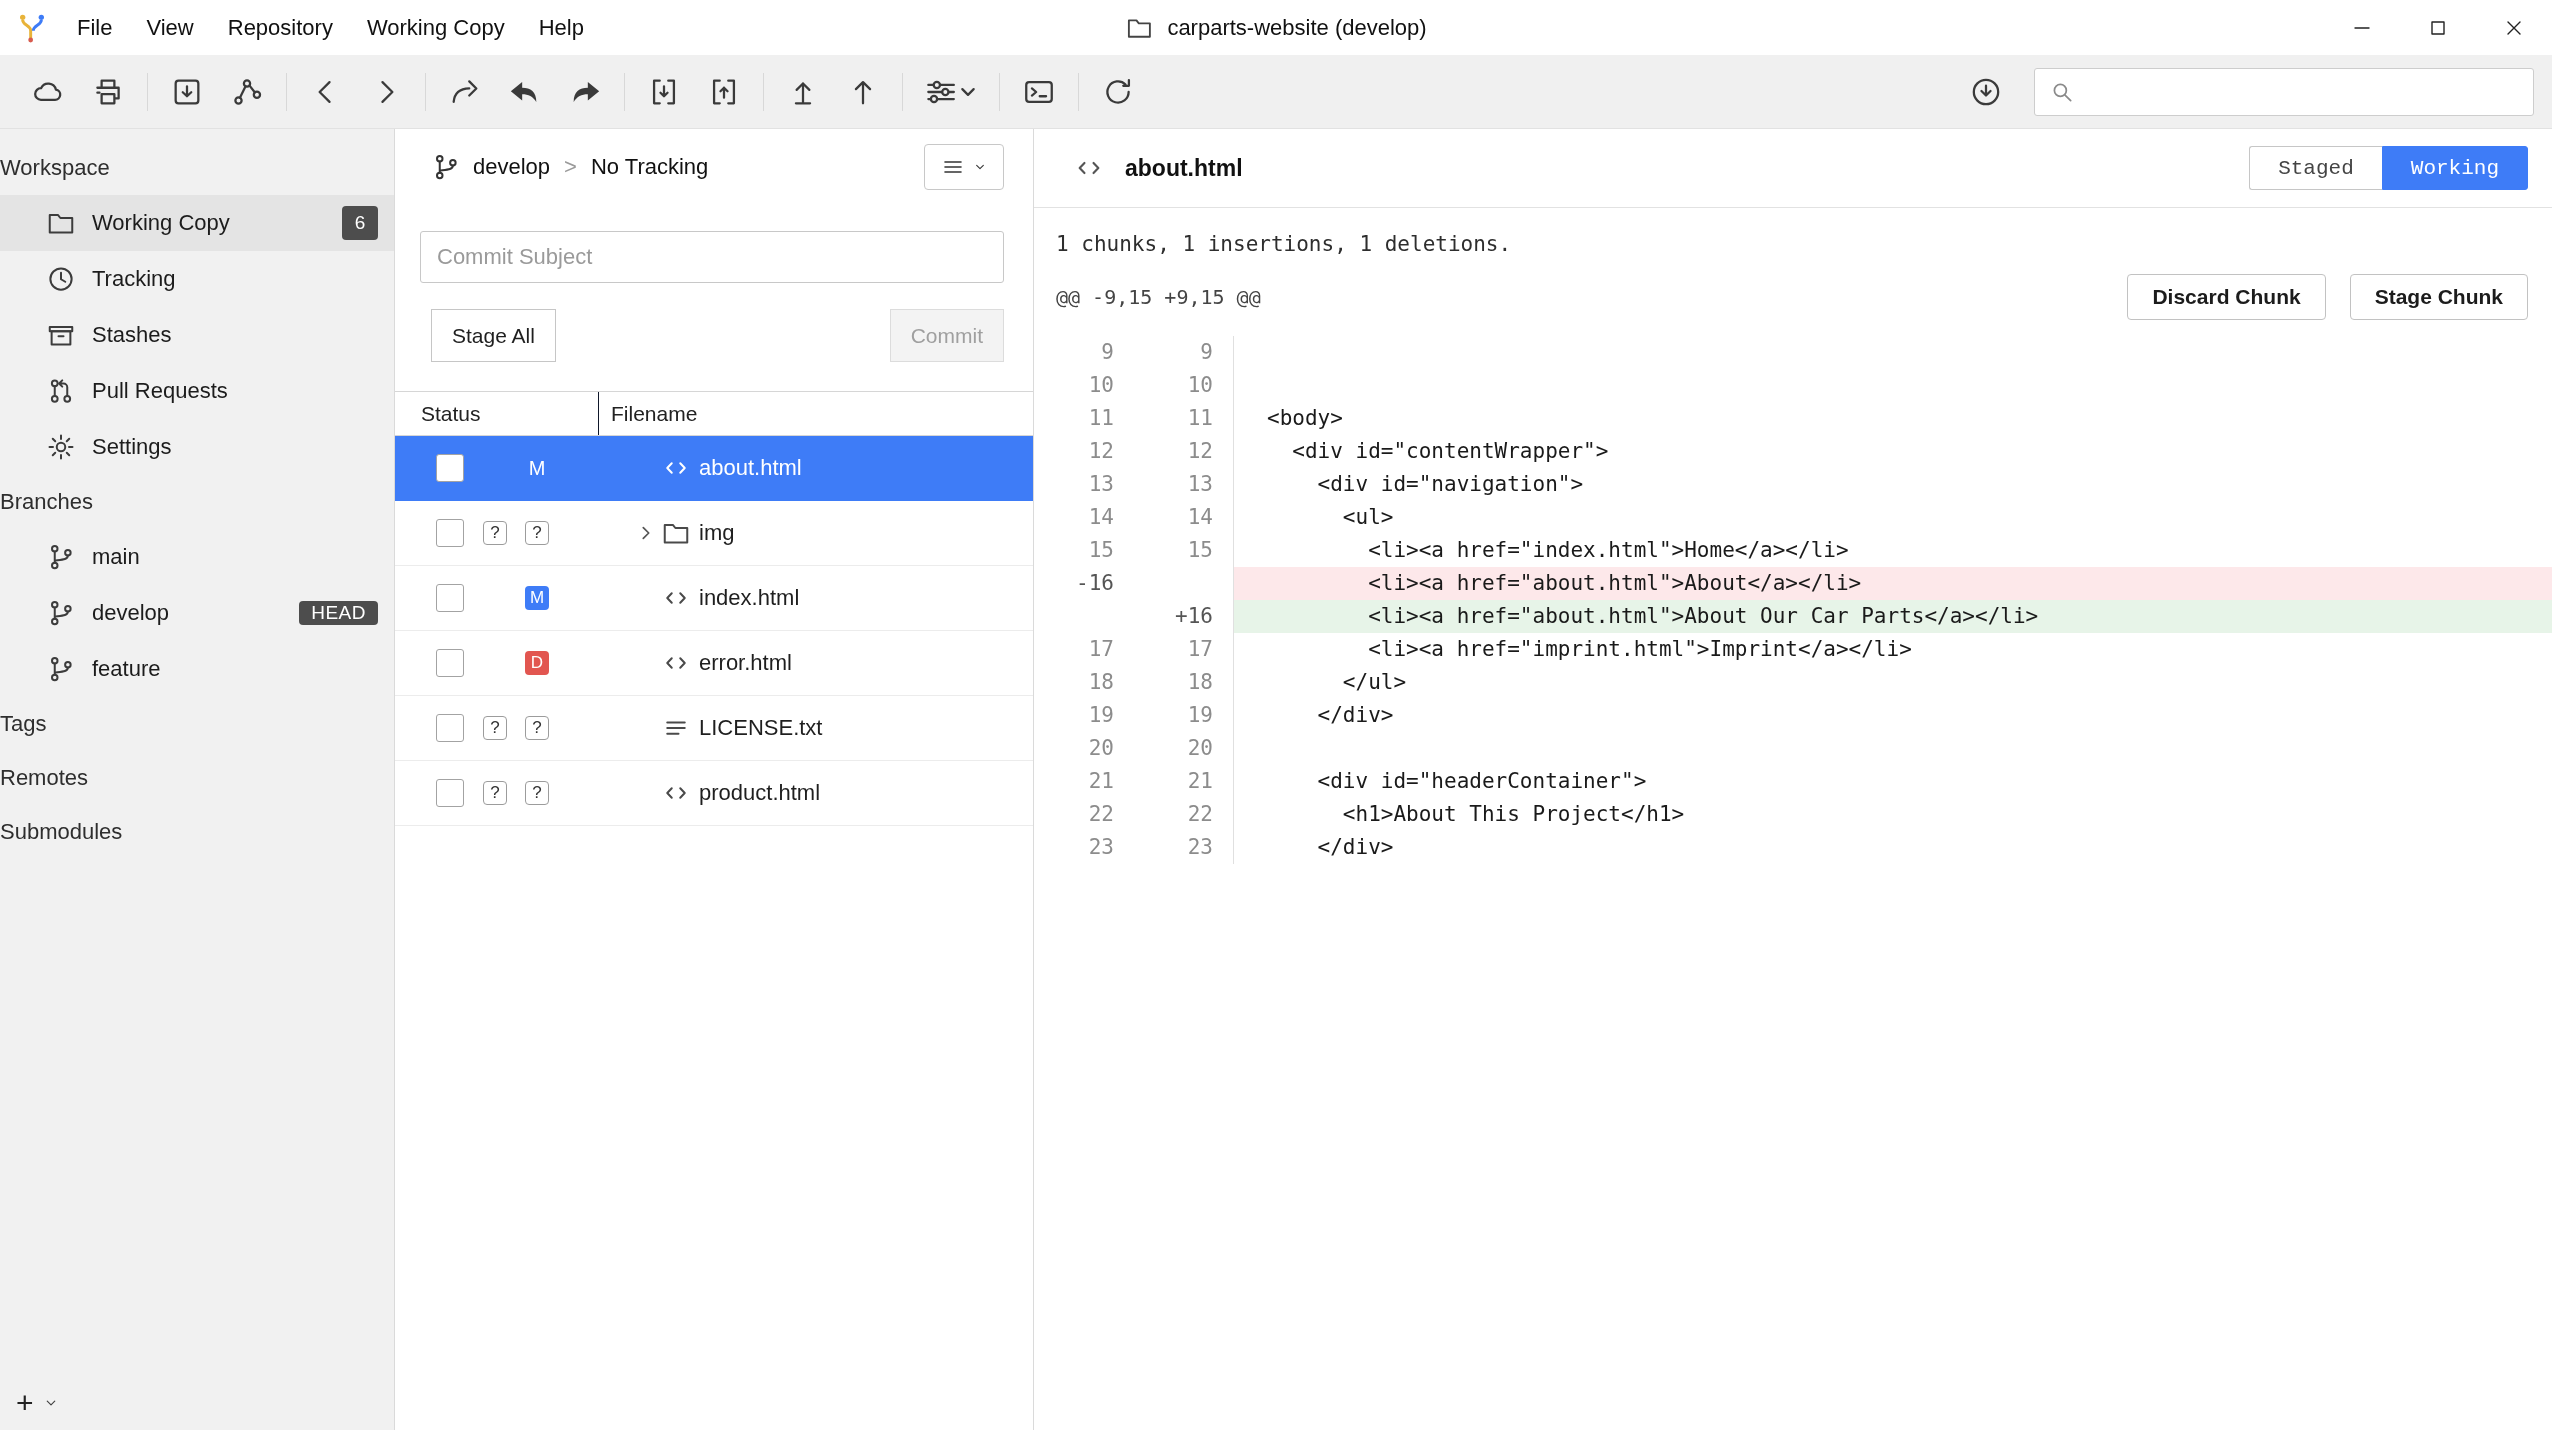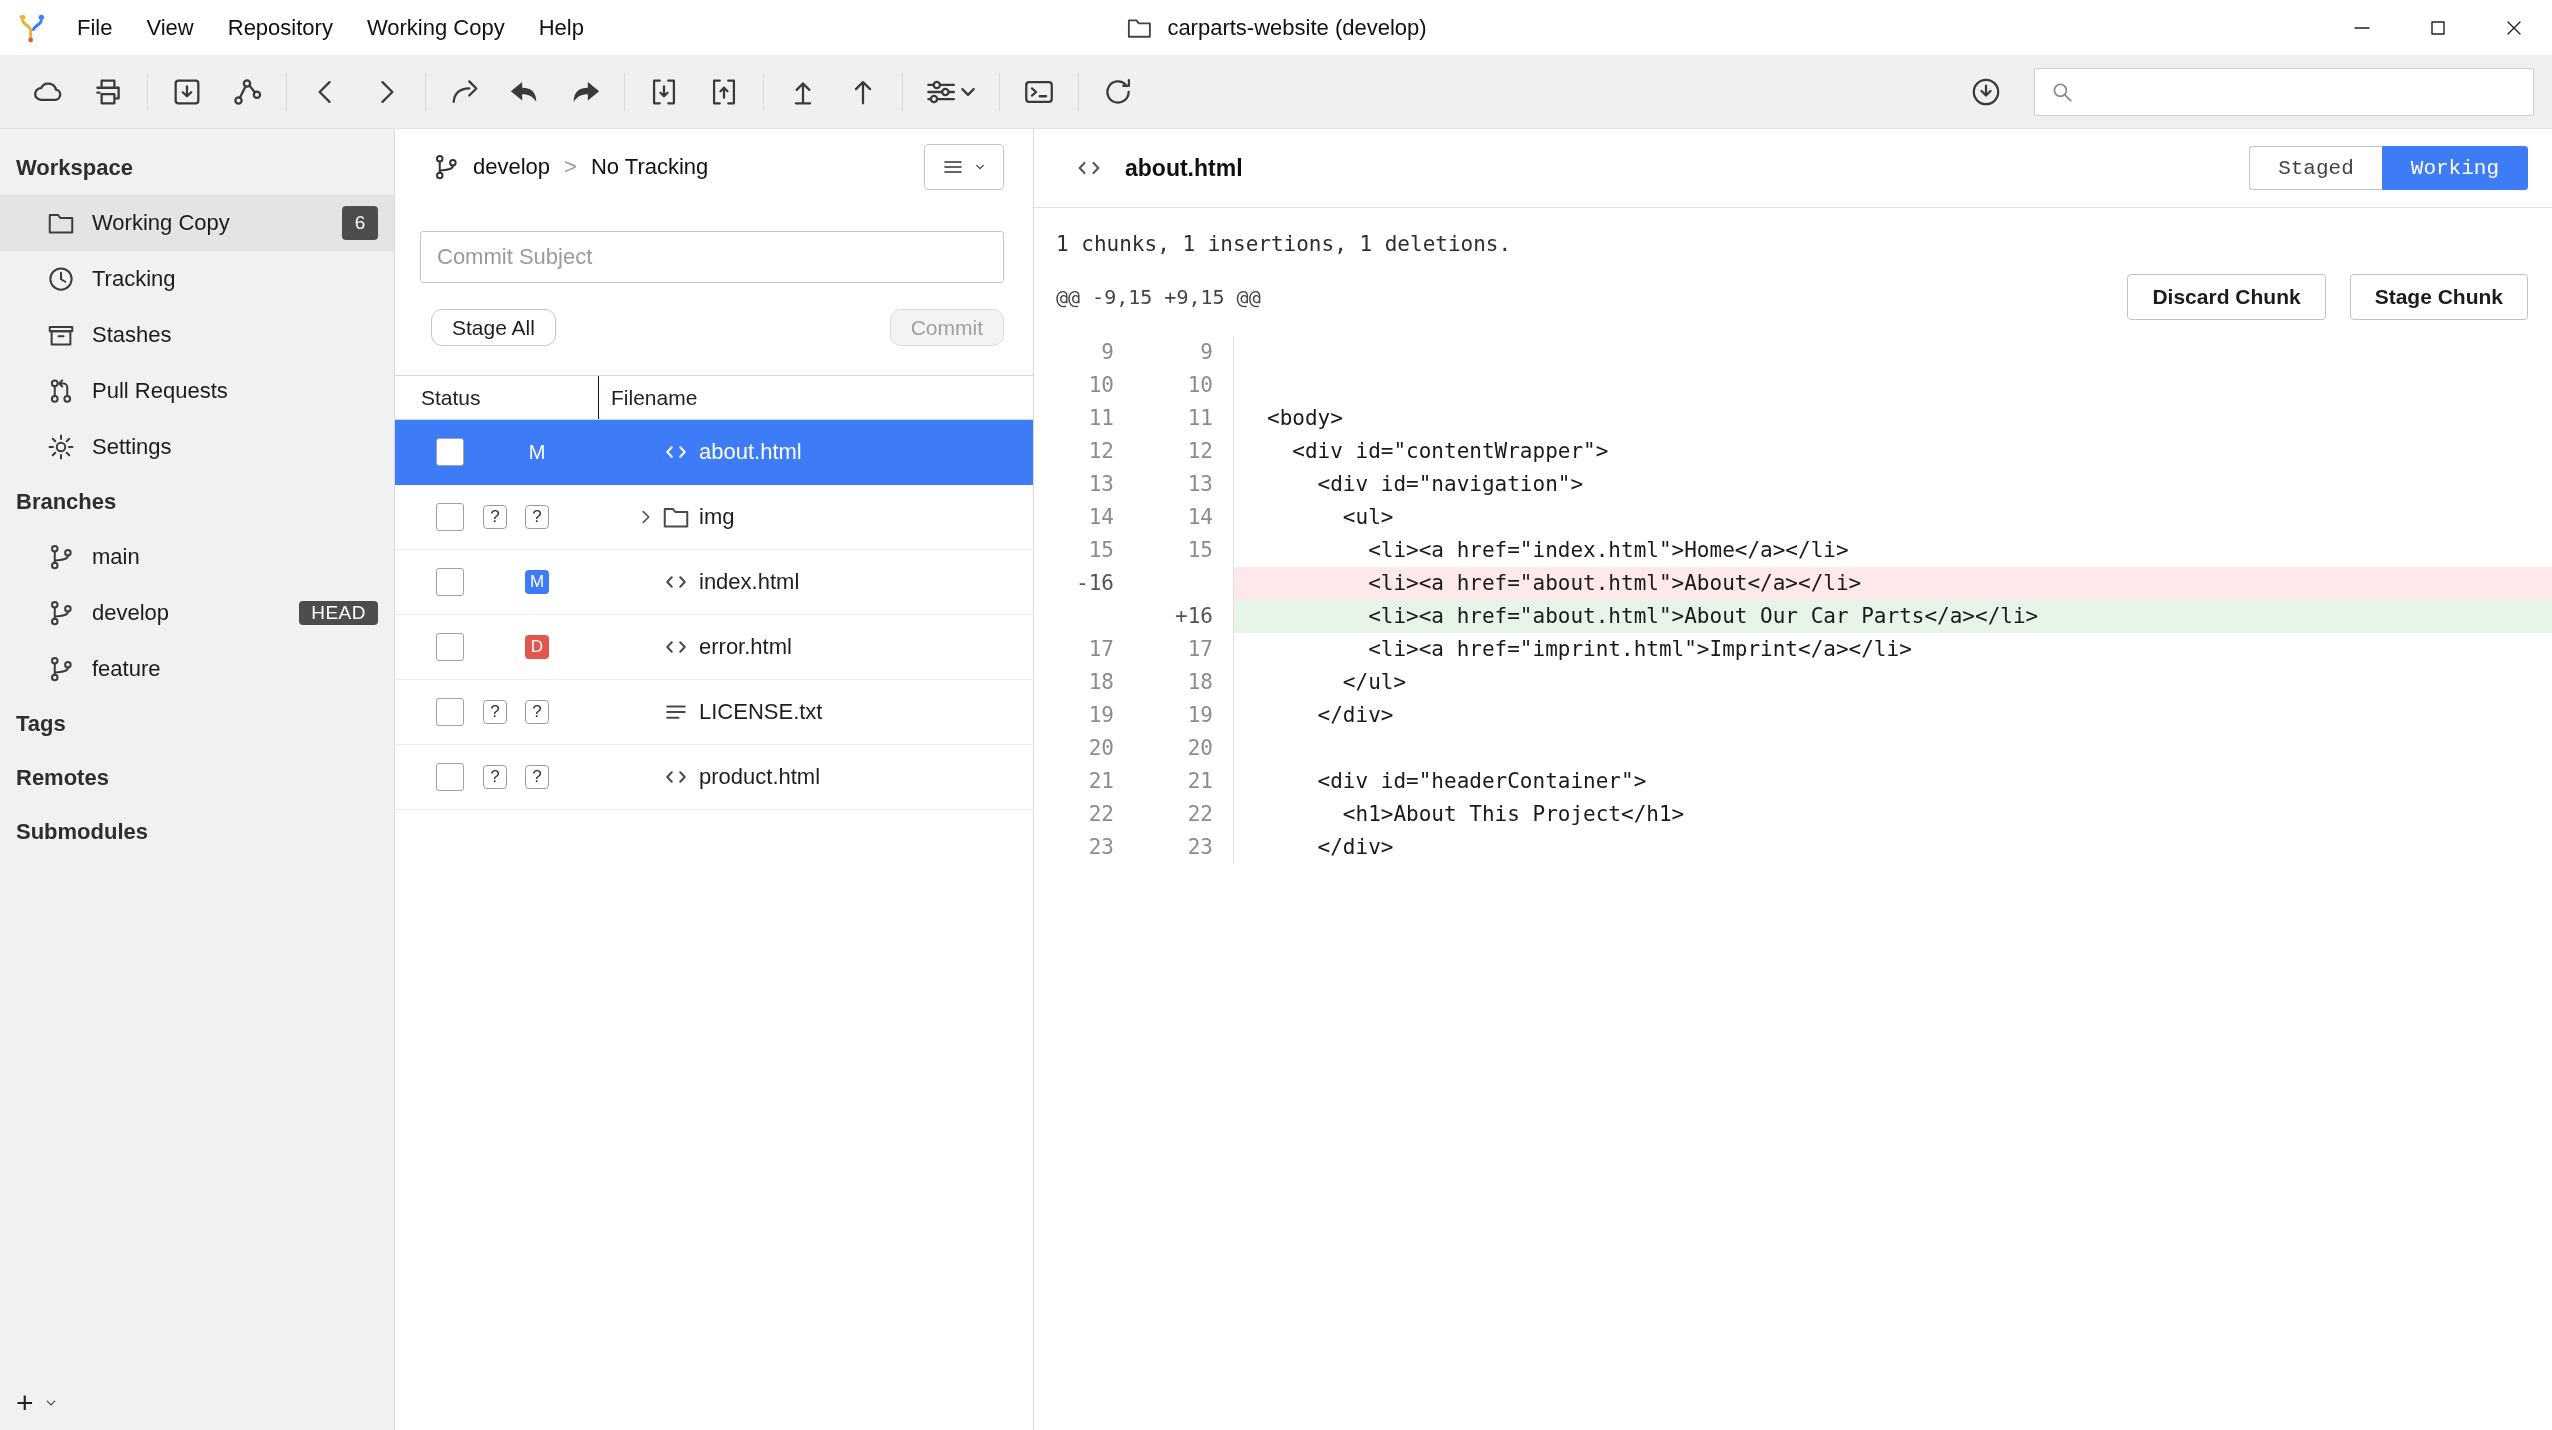--- a/index.html
+++ b/index.html
@@ -32,21 +32,21 @@
   .tb-right{margin-left:auto;display:flex;align-items:center;gap:18px}
   .search-box{width:500px;height:48px;background:#fff;border:1px solid #cdcdcd;border-radius:3px;display:flex;align-items:center;padding:0 14px;gap:10px}
   .search-ic{width:26px;height:26px;color:#8a8a8a}
   .search-box input{border:0;outline:none;flex:1;font-size:21px;font-family:inherit;background:transparent;color:#222}
 
   
   .main{flex:1;display:flex;min-height:0}
 
   
   .sidebar{width:395px;flex:0 0 395px;background:#f1f1f1;border-right:1px solid #dadada;padding-top:12px;position:relative}
-  .side-header{height:54px;display:flex;align-items:center;padding:0 16px;font-weight:700;font-size:22px;color:#2e2e2e}
+  .side-header{height:54px;display:flex;align-items:center;padding:0 0;font-weight:400;font-size:22px;color:#2e2e2e}
   .side-item{height:56px;display:flex;align-items:center;padding:0 16px 0 46px;gap:16px;font-size:22px;color:#1c1c1c;cursor:default}
   .side-item.selected{background:#e4e4e4}
   .si-ic{width:30px;height:30px;color:#3c3c3c;flex:0 0 auto}
   .badge-count{margin-left:auto;background:var(--head);color:#fff;min-width:36px;height:34px;border-radius:4px;display:flex;align-items:center;justify-content:center;font-size:19px;padding:0 8px}
   .badge-head{margin-left:auto;background:var(--head);color:#fff;height:24px;border-radius:4px;display:flex;align-items:center;justify-content:center;font-size:19px;padding:0 12px;letter-spacing:.5px}
   .add-btn{position:absolute;left:16px;bottom:10px;background:transparent;border:0;font-size:30px;color:#222;display:flex;align-items:center;gap:8px;font-family:inherit}
   .caret-ic{width:18px;height:18px;color:#444}
 
   
   .commit-panel{width:639px;flex:0 0 639px;border-right:1px solid #dadada;background:#fff;display:flex;flex-direction:column}
@@ -54,21 +54,21 @@
   .branch-row{height:48px;display:flex;align-items:center;gap:12px;margin-bottom:40px;padding-left:11px}
   .br-ic{width:30px;height:30px;color:#333;flex:0 0 auto}
   .branch-name,.tracking{font-size:22px;color:#111}
   .sep{color:#9a9a9a;margin:0 2px}
   .menu-btn{margin-left:auto;width:80px;height:46px;border:1px solid #c8c8c8;border-radius:4px;background:#fff;display:flex;align-items:center;justify-content:center;gap:7px;color:#333}
   .mb-ic{width:24px;height:24px;color:#333}
   .mb-caret{width:16px;height:16px;color:#333}
   .commit-input{width:100%;height:52px;border:1px solid #c8c8c8;border-radius:3px;padding:0 16px;font-size:22px;font-family:inherit;color:#222;outline:none;margin-bottom:26px;display:block}
   ::placeholder{color:#9a9a9a}
   .action-row{display:flex;margin-bottom:29px;padding-left:11px}
-  .btn{height:37px;padding:0 20px;border:1px solid #c6c6c6;border-radius:11px;background:#fff;font-size:21px;font-family:inherit;color:#1f1f1f}
+  .btn{height:53px;padding:0 20px;border:1px solid #c6c6c6;border-radius:0;background:#fff;font-size:21px;font-family:inherit;color:#1f1f1f}
   .btn.disabled{margin-left:auto;background:#f3f3f3;color:#9f9f9f;border-color:#dcdcdc}
 
   .ft-header{height:45px;border-top:1px solid #d6d6d6;border-bottom:1px solid #d6d6d6;display:flex;align-items:stretch;font-size:21px;color:#222}
   .col-status{width:204px;display:flex;align-items:center;padding-left:26px;border-right:1px solid #0f172a}
   .col-filename{display:flex;align-items:center;padding-left:12px}
   .file-row{height:65px;display:flex;align-items:center;border-bottom:1px solid #ececec;font-size:22px;cursor:default}
   .file-row.selected{background:var(--accent);color:#fff;border-bottom-color:var(--accent)}
   .fr-check{width:28px;height:28px;border:1px solid #a3a3a3;border-radius:3px;background:#fff;margin-left:41px;flex:0 0 auto}
   .fr-status{width:66px;margin-left:19px;display:flex;gap:18px;flex:0 0 auto}
   .st-slot{width:24px;height:24px;flex:0 0 auto}

